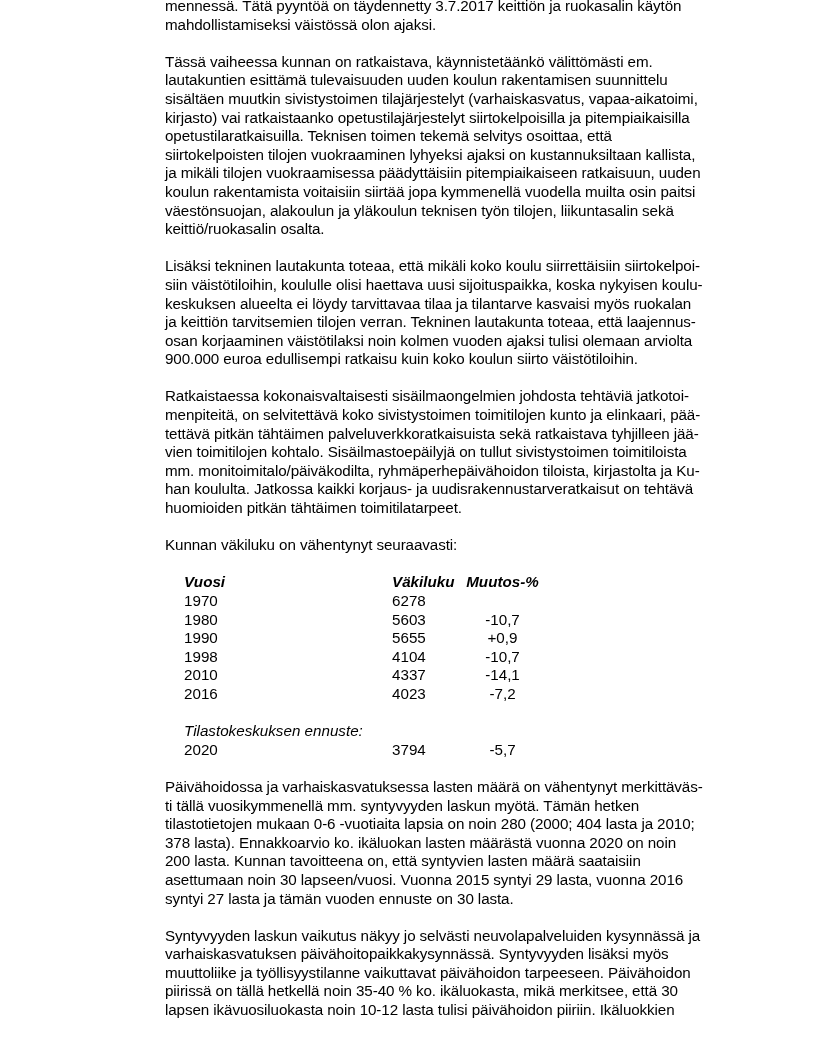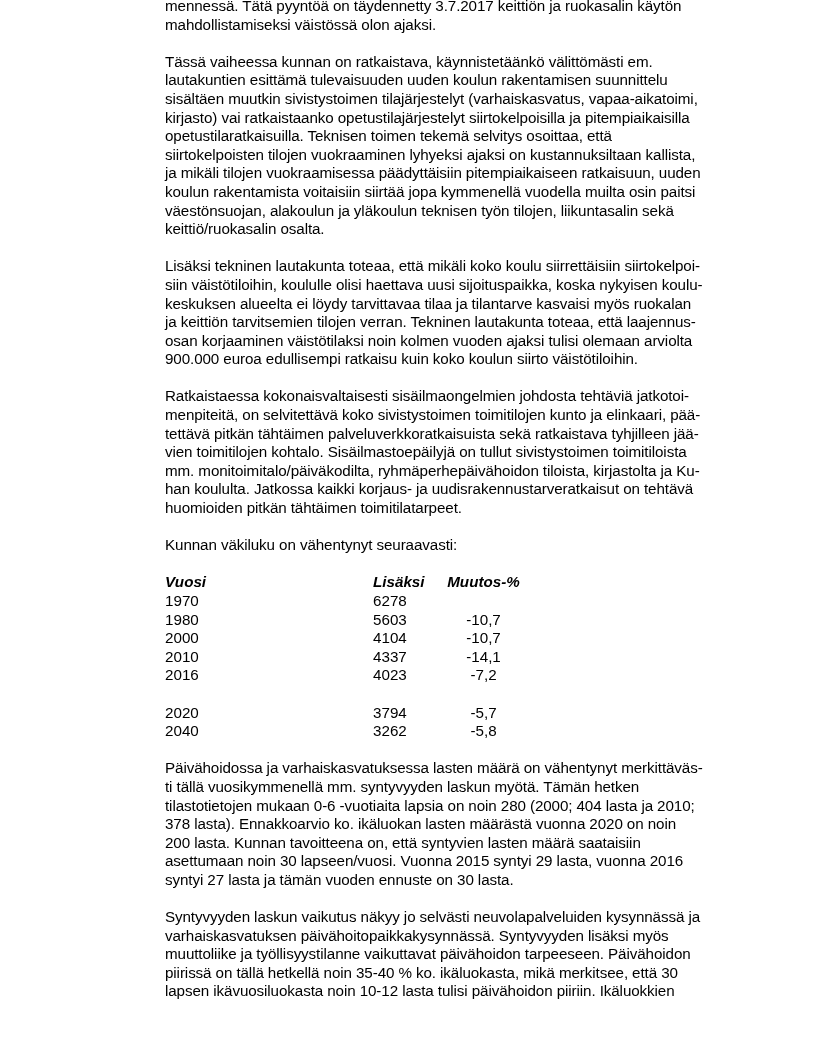--- a/index.html
+++ b/index.html
@@ -1,21 +1,21 @@
 <!DOCTYPE html>
 <html><head>
 <meta charset="utf-8">
 <style>
   html, body { margin: 0; padding: 0; background: #ffffff; }
   body { width: 816px; height: 1056px; overflow: hidden; position: relative;
          font-family: "Liberation Sans", sans-serif; color: #000; }
   .page { position: absolute; left: 165px; top: -3px; width: 580px; }
   .para { font-size: 15.2px; line-height: 18.6px; margin: 0 0 18.6px 0; white-space: pre-line; letter-spacing: -0.1px; }
   .tbl { font-size: 15.2px; line-height: 18.6px; margin: 0 0 18.6px 0; position: relative; }
-  .row { position: relative; height: 18.6px; }
+  .row { position: relative; height: 18.6px; margin-left: 19px; }
   .c1 { position: absolute; left: 0; }
   .c2 { position: absolute; left: 208px; }
   .c3 { position: absolute; left: 264px; width: 109px; text-align: center; }
   .hdr { font-weight: bold; font-style: italic; }
   .forecast { font-style: italic; }
   .spacer { height: 18.6px; }
 </style>
 </head>
 <body>
 
@@ -43,58 +43,61 @@
 tettävä pitkän tähtäimen palveluverkkoratkaisuista sekä ratkaistava tyhjilleen jää-
 vien toimitilojen kohtalo. Sisäilmastoepäilyjä on tullut sivistystoimen toimitiloista
 mm. monitoimitalo/päiväkodilta, ryhmäperhepäivähoidon tiloista, kirjastolta ja Ku-
 han koululta. Jatkossa kaikki korjaus- ja uudisrakennustarveratkaisut on tehtävä
 huomioiden pitkän tähtäimen toimitilatarpeet.</p>
   <p class="para">Kunnan väkiluku on vähentynyt seuraavasti:</p>
 
   <div class="tbl">
     <div class="row hdr">
       <span class="c1">Vuosi</span>
-      <span class="c2">Lisäksi</span>
+      <span class="c2">Väkiluku</span>
       <span class="c3">Muutos-%</span>
     </div>
     <div class="row">
       <span class="c1">1970</span>
       <span class="c2">6278</span>
       <span class="c3"></span>
     </div>
     <div class="row">
       <span class="c1">1980</span>
       <span class="c2">5603</span>
       <span class="c3">-10,7</span>
     </div>
     <div class="row">
-      <span class="c1">2000</span>
+      <span class="c1">1990</span>
+      <span class="c2">5655</span>
+      <span class="c3">+0,9</span>
+    </div>
+    <div class="row">
+      <span class="c1">1998</span>
       <span class="c2">4104</span>
       <span class="c3">-10,7</span>
     </div>
     <div class="row">
       <span class="c1">2010</span>
       <span class="c2">4337</span>
       <span class="c3">-14,1</span>
     </div>
     <div class="row">
       <span class="c1">2016</span>
       <span class="c2">4023</span>
       <span class="c3">-7,2</span>
     </div>
     <div class="spacer"></div>
+    <div class="row forecast">
+      <span class="c1">Tilastokeskuksen ennuste:</span>
+    </div>
     <div class="row">
       <span class="c1">2020</span>
       <span class="c2">3794</span>
       <span class="c3">-5,7</span>
-    </div>
-    <div class="row">
-      <span class="c1">2040</span>
-      <span class="c2">3262</span>
-      <span class="c3">-5,8</span>
     </div>
   </div>
 
   <p class="para">Päivähoidossa ja varhaiskasvatuksessa lasten määrä on vähentynyt merkittäväs-
 ti tällä vuosikymmenellä mm. syntyvyyden laskun myötä. Tämän hetken
 tilastotietojen mukaan 0-6 -vuotiaita lapsia on noin 280 (2000; 404 lasta ja 2010;
 378 lasta). Ennakkoarvio ko. ikäluokan lasten määrästä vuonna 2020 on noin
 200 lasta. Kunnan tavoitteena on, että syntyvien lasten määrä saataisiin
 asettumaan noin 30 lapseen/vuosi. Vuonna 2015 syntyi 29 lasta, vuonna 2016
 syntyi 27 lasta ja tämän vuoden ennuste on 30 lasta.</p>

